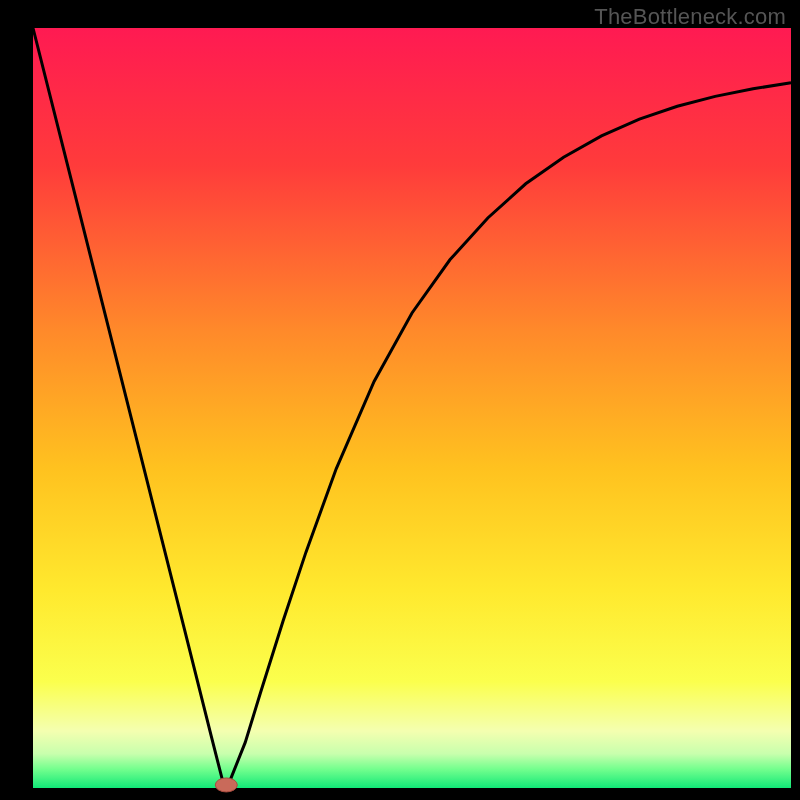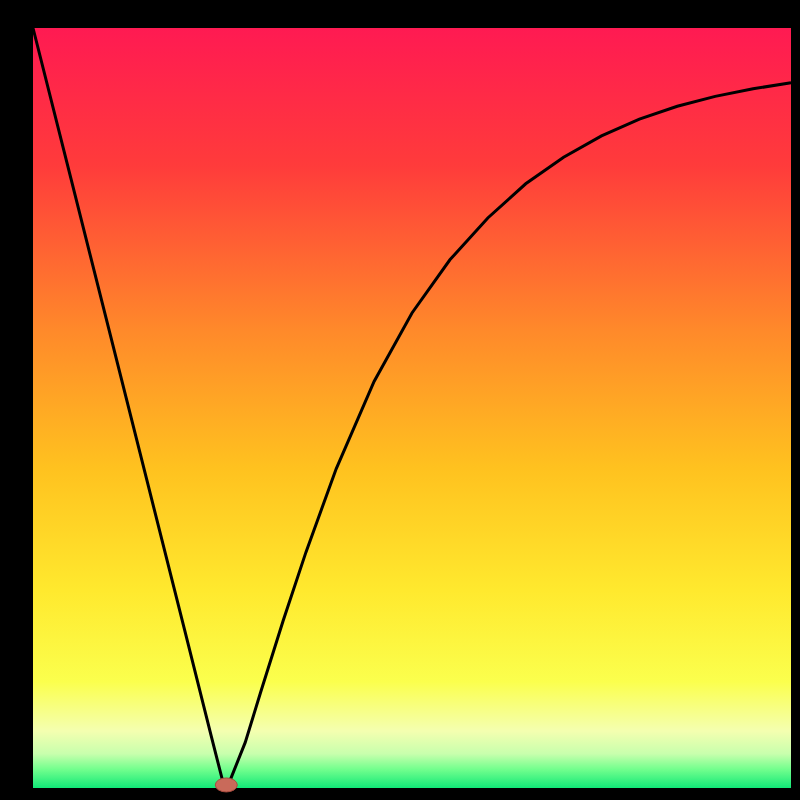--- a/index.html
+++ b/index.html
@@ -30,20 +30,21 @@
   svg.chart {
     position: absolute;
     left: 0;
     top: 0;
   }
 </style>
 </head>
 <body>
 <div class="frame">
 
+  <div class="watermark">TheBottleneck.com</div>
 
   <svg class="chart" width="800" height="800" viewBox="0 0 800 800">
     <defs>
       <linearGradient id="bg-grad" x1="0" y1="0" x2="0" y2="1">
           <stop offset="0%" stop-color="#ff1a52"></stop>
           <stop offset="18%" stop-color="#ff3b3b"></stop>
           <stop offset="40%" stop-color="#ff8a2a"></stop>
           <stop offset="57.99999999999999%" stop-color="#ffc21f"></stop>
           <stop offset="74%" stop-color="#ffe92e"></stop>
           <stop offset="86%" stop-color="#fbff4d"></stop>

